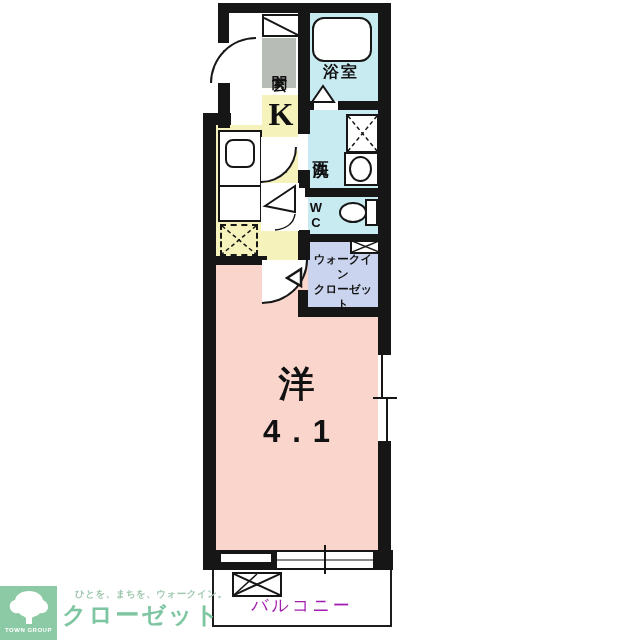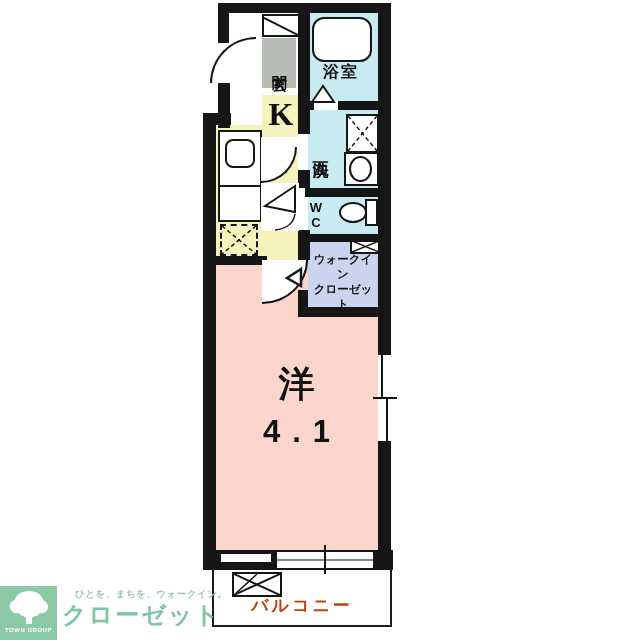--- a/index.html
+++ b/index.html
@@ -154,21 +154,21 @@
   <div class="lbl" style="left:308px;top:60px;width:66px;height:24px;font-size:16px;letter-spacing:2px;">浴室</div>
   <div class="lbl" style="left:262px;top:92px;width:38px;height:44px;font-size:32px;font-family:'Liberation Serif','DejaVu Serif',serif;">K</div>
   <div class="lbl vtext" style="left:309px;top:112px;width:22px;height:74px;font-size:16px;">洗面</div>
   <div class="lbl vtext" style="left:306px;top:196px;width:20px;height:38px;font-size:13px;">WC</div>
   <div class="abs" style="left:308px;top:252px;width:70px;height:42px;text-align:center;font-weight:700;font-size:11.5px;line-height:15px;color:#111;">
     <div>ウォークイン</div>
     <div>クローゼット</div>
   </div>
   <div class="lbl" style="left:215px;top:360px;width:163px;height:48px;font-size:36px;font-weight:600;">洋</div>
   <div class="lbl" style="left:215px;top:410px;width:163px;height:44px;font-size:31px;font-weight:600;letter-spacing:12px;padding-left:12px;">4.1</div>
-  <div class="lbl" style="left:212px;top:592px;width:180px;height:26px;font-size:17px;font-weight:700;color:#c2410c;letter-spacing:3px;z-index:3;">バルコニー</div>
+  <div class="lbl" style="left:212px;top:592px;width:180px;height:26px;font-size:17px;font-weight:400;color:#a21caf;letter-spacing:3px;z-index:3;">バルコニー</div>
 
   <div id="logo-square">
     <span style="margin-top:4px;">
       <svg width="42" height="36" viewBox="0 0 42 36">
         <g fill="#fff">
           <path d="M21 1 C13 1 8 5 7 10 C3 11 1 14 2 18 C3 22 7 24 11 23 C13 26 17 27 19 26 L19 30 L23 30 L23 26 C26 27 30 26 32 23 C36 24 40 21 40 17 C40 13 37 11 35 10 C34 5 29 1 21 1 Z"></path>
           <rect x="18" y="26" width="6" height="8"></rect>
           <path d="M18 28 L12 23 L13 22 L18 26 Z"></path>
           <path d="M24 28 L30 23 L29 22 L24 26 Z"></path>
         </g>

